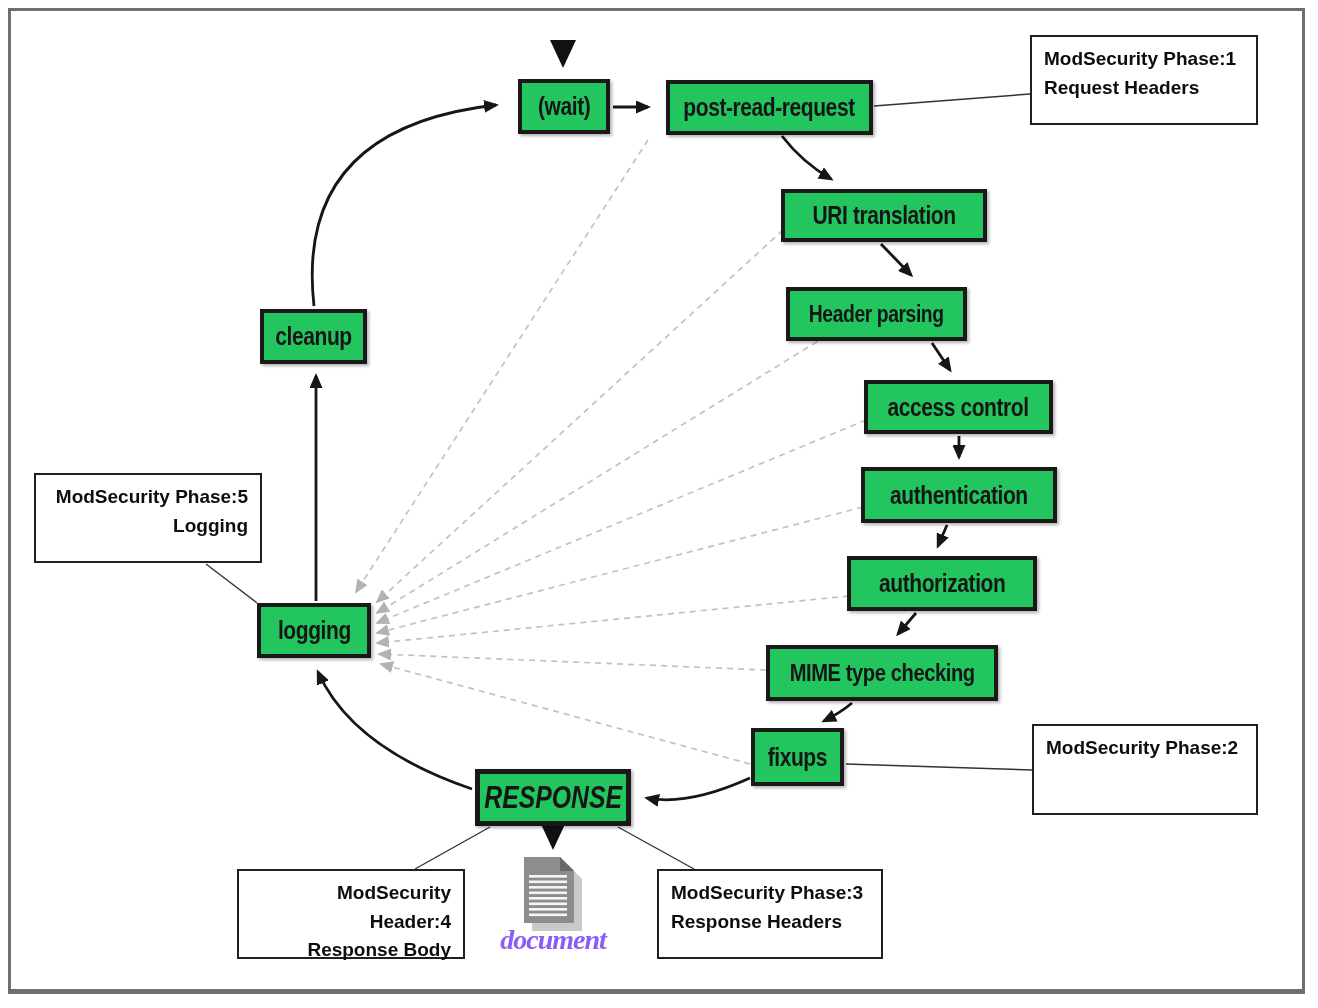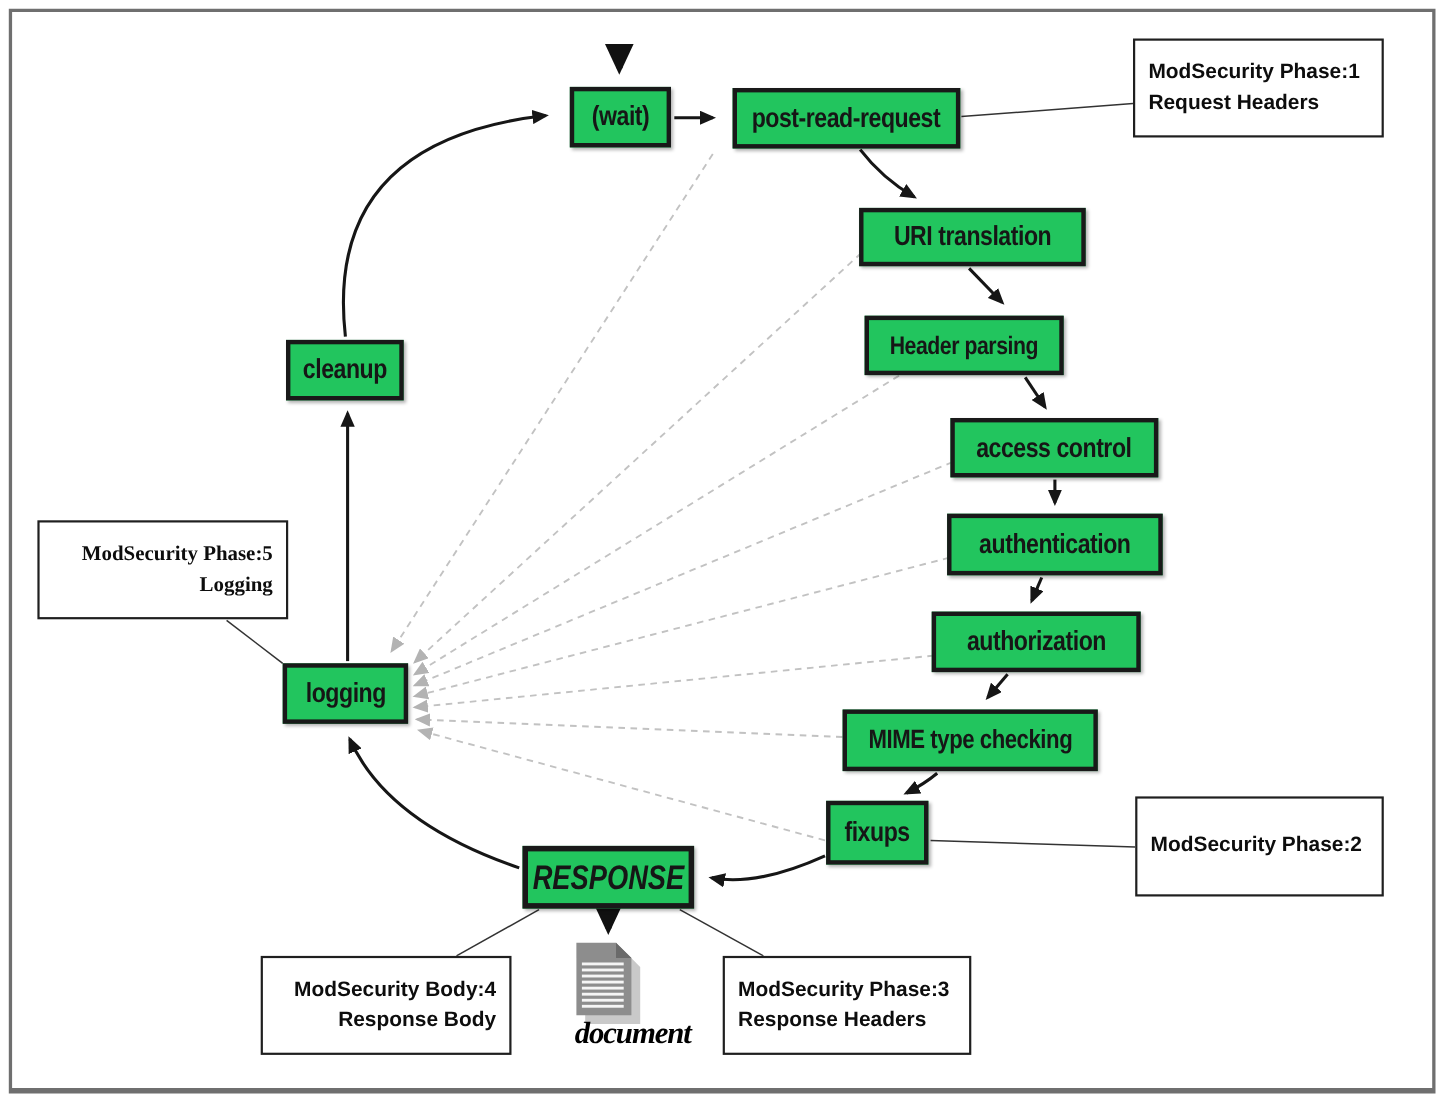--- a/index.html
+++ b/index.html
@@ -20,29 +20,29 @@
   }
   .stage .lbl{
     font-weight:700;font-size:25px;color:#161616;white-space:nowrap;
     transform:scaleX(0.84);letter-spacing:-0.5px;
   }
   .stage.big{border-width:5px;}
   .stage.big .lbl{font-size:31px;transform:scaleX(0.80);letter-spacing:0;}
   .note{
     position:absolute;box-sizing:border-box;background:#ffffff;
     border:2px solid #1f1f1f;padding:8px 12px;display:flex;flex-direction:column;
-    justify-content:center;font-weight:700;font-size:19px;line-height:1.5;
+    font-weight:700;font-size:19px;line-height:1.5;
     color:#0d0d0d;z-index:2;
   }
   .note.align-right{text-align:right;}
   .doc-icon{position:absolute;z-index:2;}
   .doc-label{
-    position:absolute;z-index:2;text-align:right;
+    position:absolute;z-index:2;text-align:center;
     font-family:"Liberation Serif",serif;font-weight:700;font-style:italic;
-    font-size:28px;color:#000000;letter-spacing:-1px;
+    font-size:28px;color:#8b5cf6;letter-spacing:-1px;
   }
 </style>
 </head>
 <body>
 
 <div class="frame"></div>
 
 <svg class="wires" width="1318" height="1008" viewBox="0 0 1318 1008">
   <defs>
     <marker id="mBlack" markerUnits="userSpaceOnUse" markerWidth="15" markerHeight="13" refX="12" refY="6.5" orient="auto">
@@ -138,24 +138,24 @@
   <div>Request Headers</div>
 </div>
 <div class="note" style="left:1032px;top:724px;width:226px;height:91px;">
   <div>ModSecurity Phase:2</div>
 </div>
 <div class="note" style="left:657px;top:869px;width:226px;height:90px;">
   <div>ModSecurity Phase:3</div>
   <div>Response Headers</div>
 </div>
 <div class="note align-right" style="left:237px;top:869px;width:228px;height:90px;">
-  <div>ModSecurity Body:4</div>
+  <div>ModSecurity Header:4</div>
   <div>Response Body</div>
 </div>
-<div class="note align-right" style="left:34px;top:473px;width:228px;height:90px;font-family:Liberation Serif, serif;">
+<div class="note align-right" style="left:34px;top:473px;width:228px;height:90px;">
   <div>ModSecurity Phase:5</div>
   <div>Logging</div>
 </div>
 
 <div class="doc-icon" style="left:520px;top:856px;">
   <svg width="78" height="76" viewBox="0 0 78 76">
     <path d="M12 9 L48 9 L62 23 L62 75 L12 75 Z" fill="#c9c9c9"></path>
     <path d="M4 1 L40 1 L54 15 L54 67 L4 67 Z" fill="#8d8d8d"></path>
     <path d="M40 1 L54 15 L40 15 Z" fill="#6a6a6a"></path>
     <g fill="#f5f5f5">

